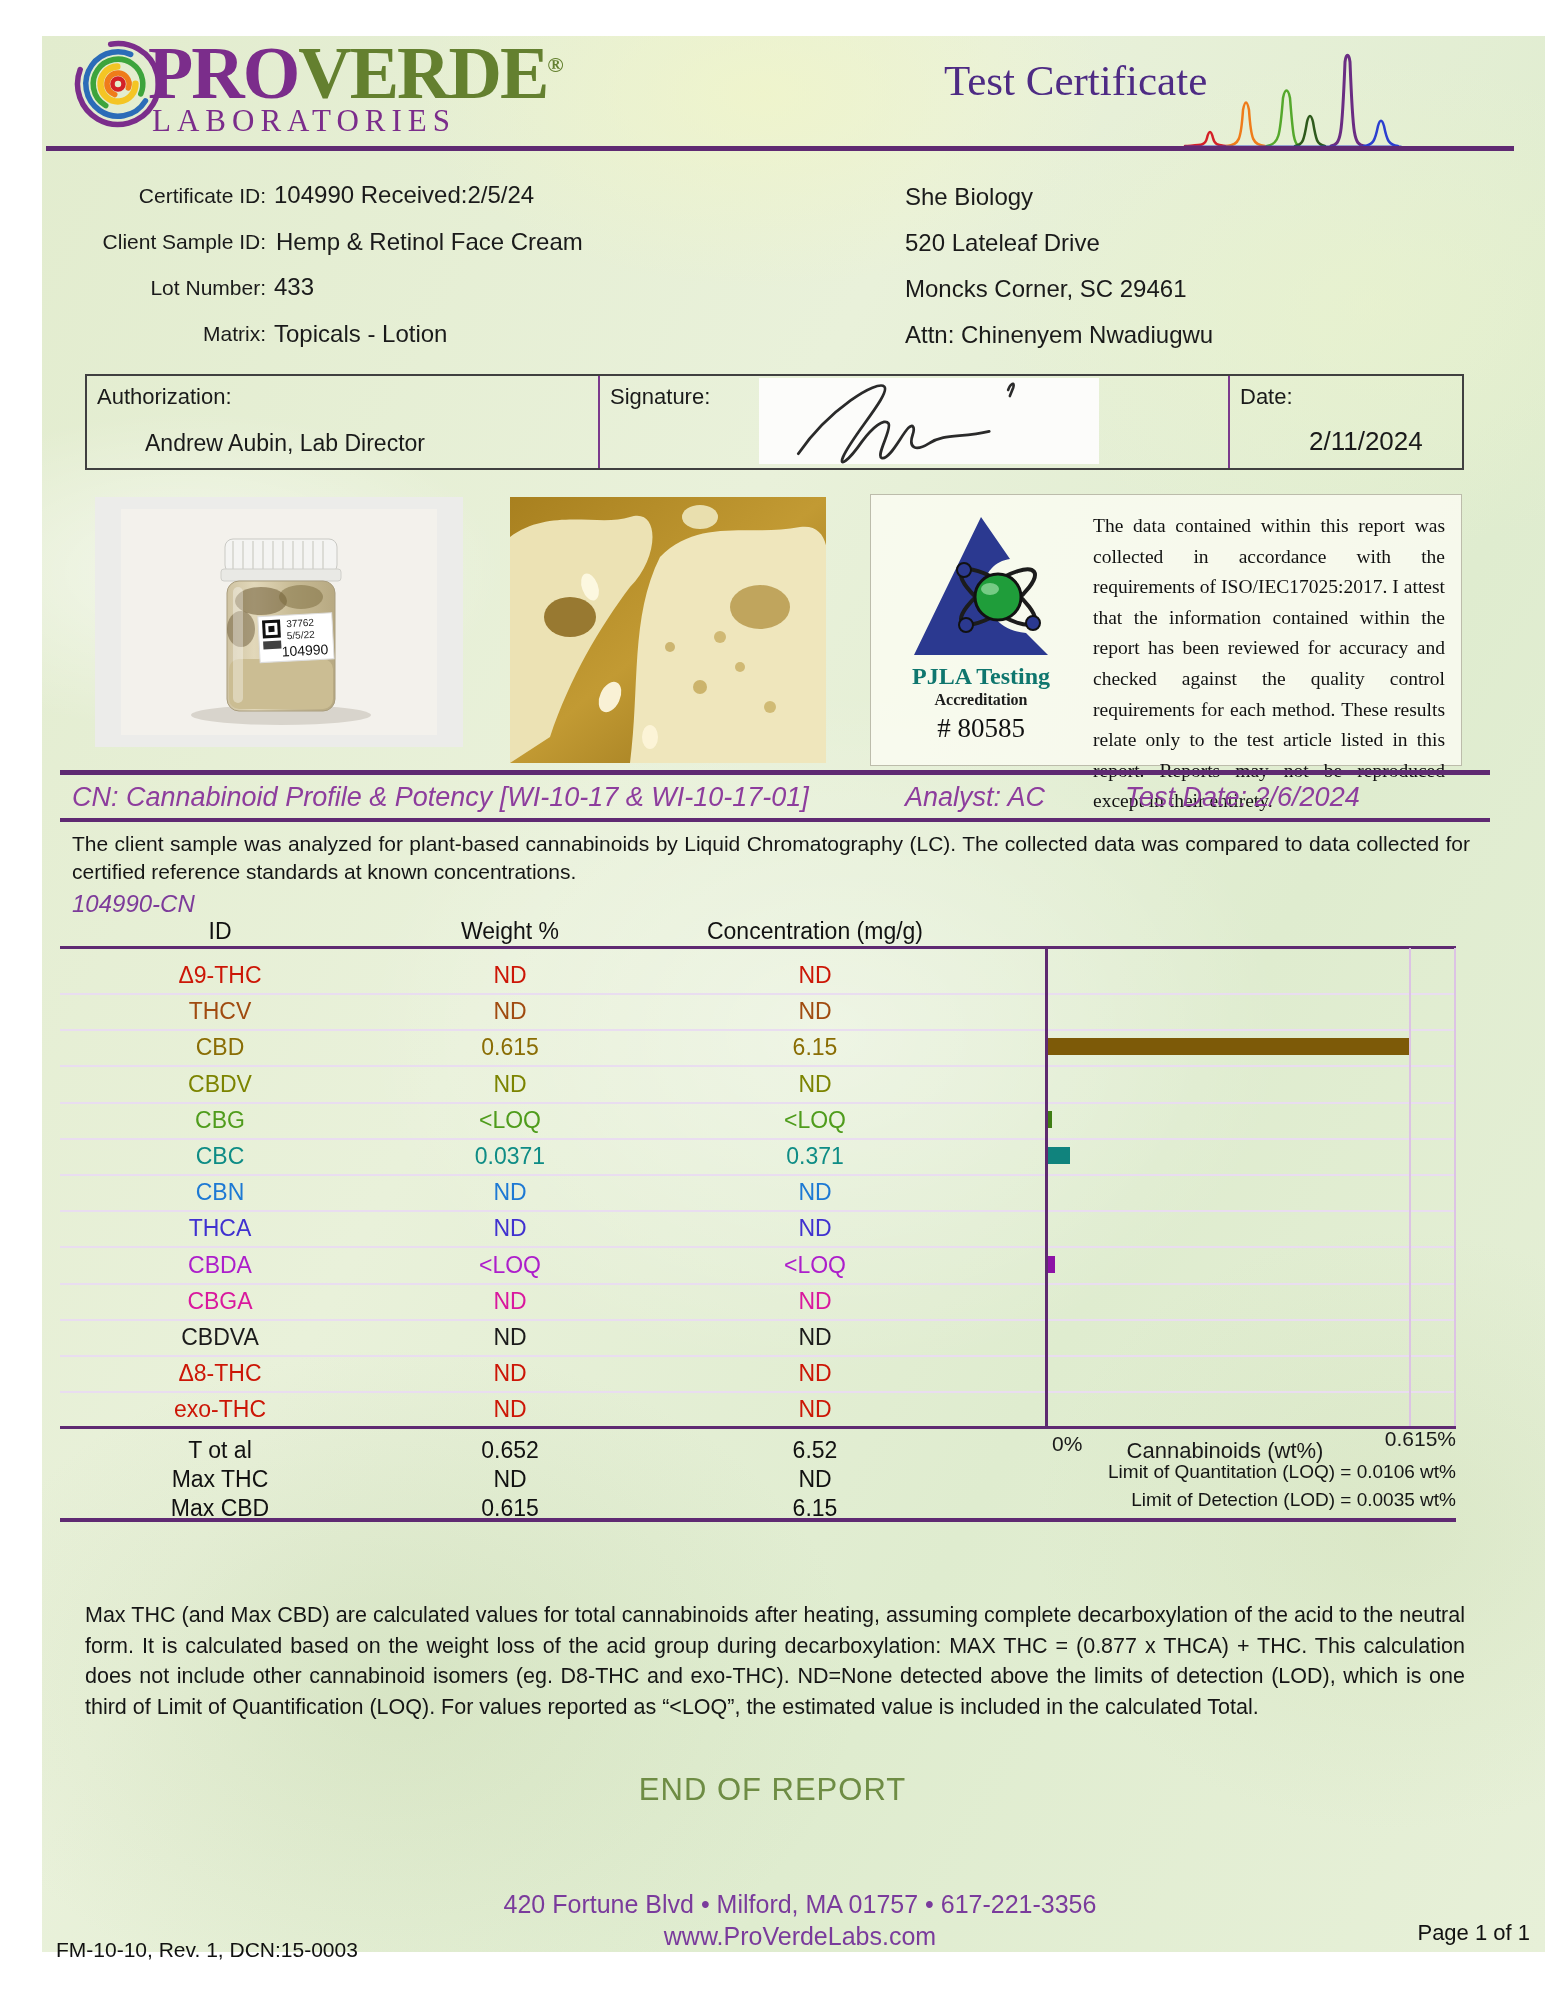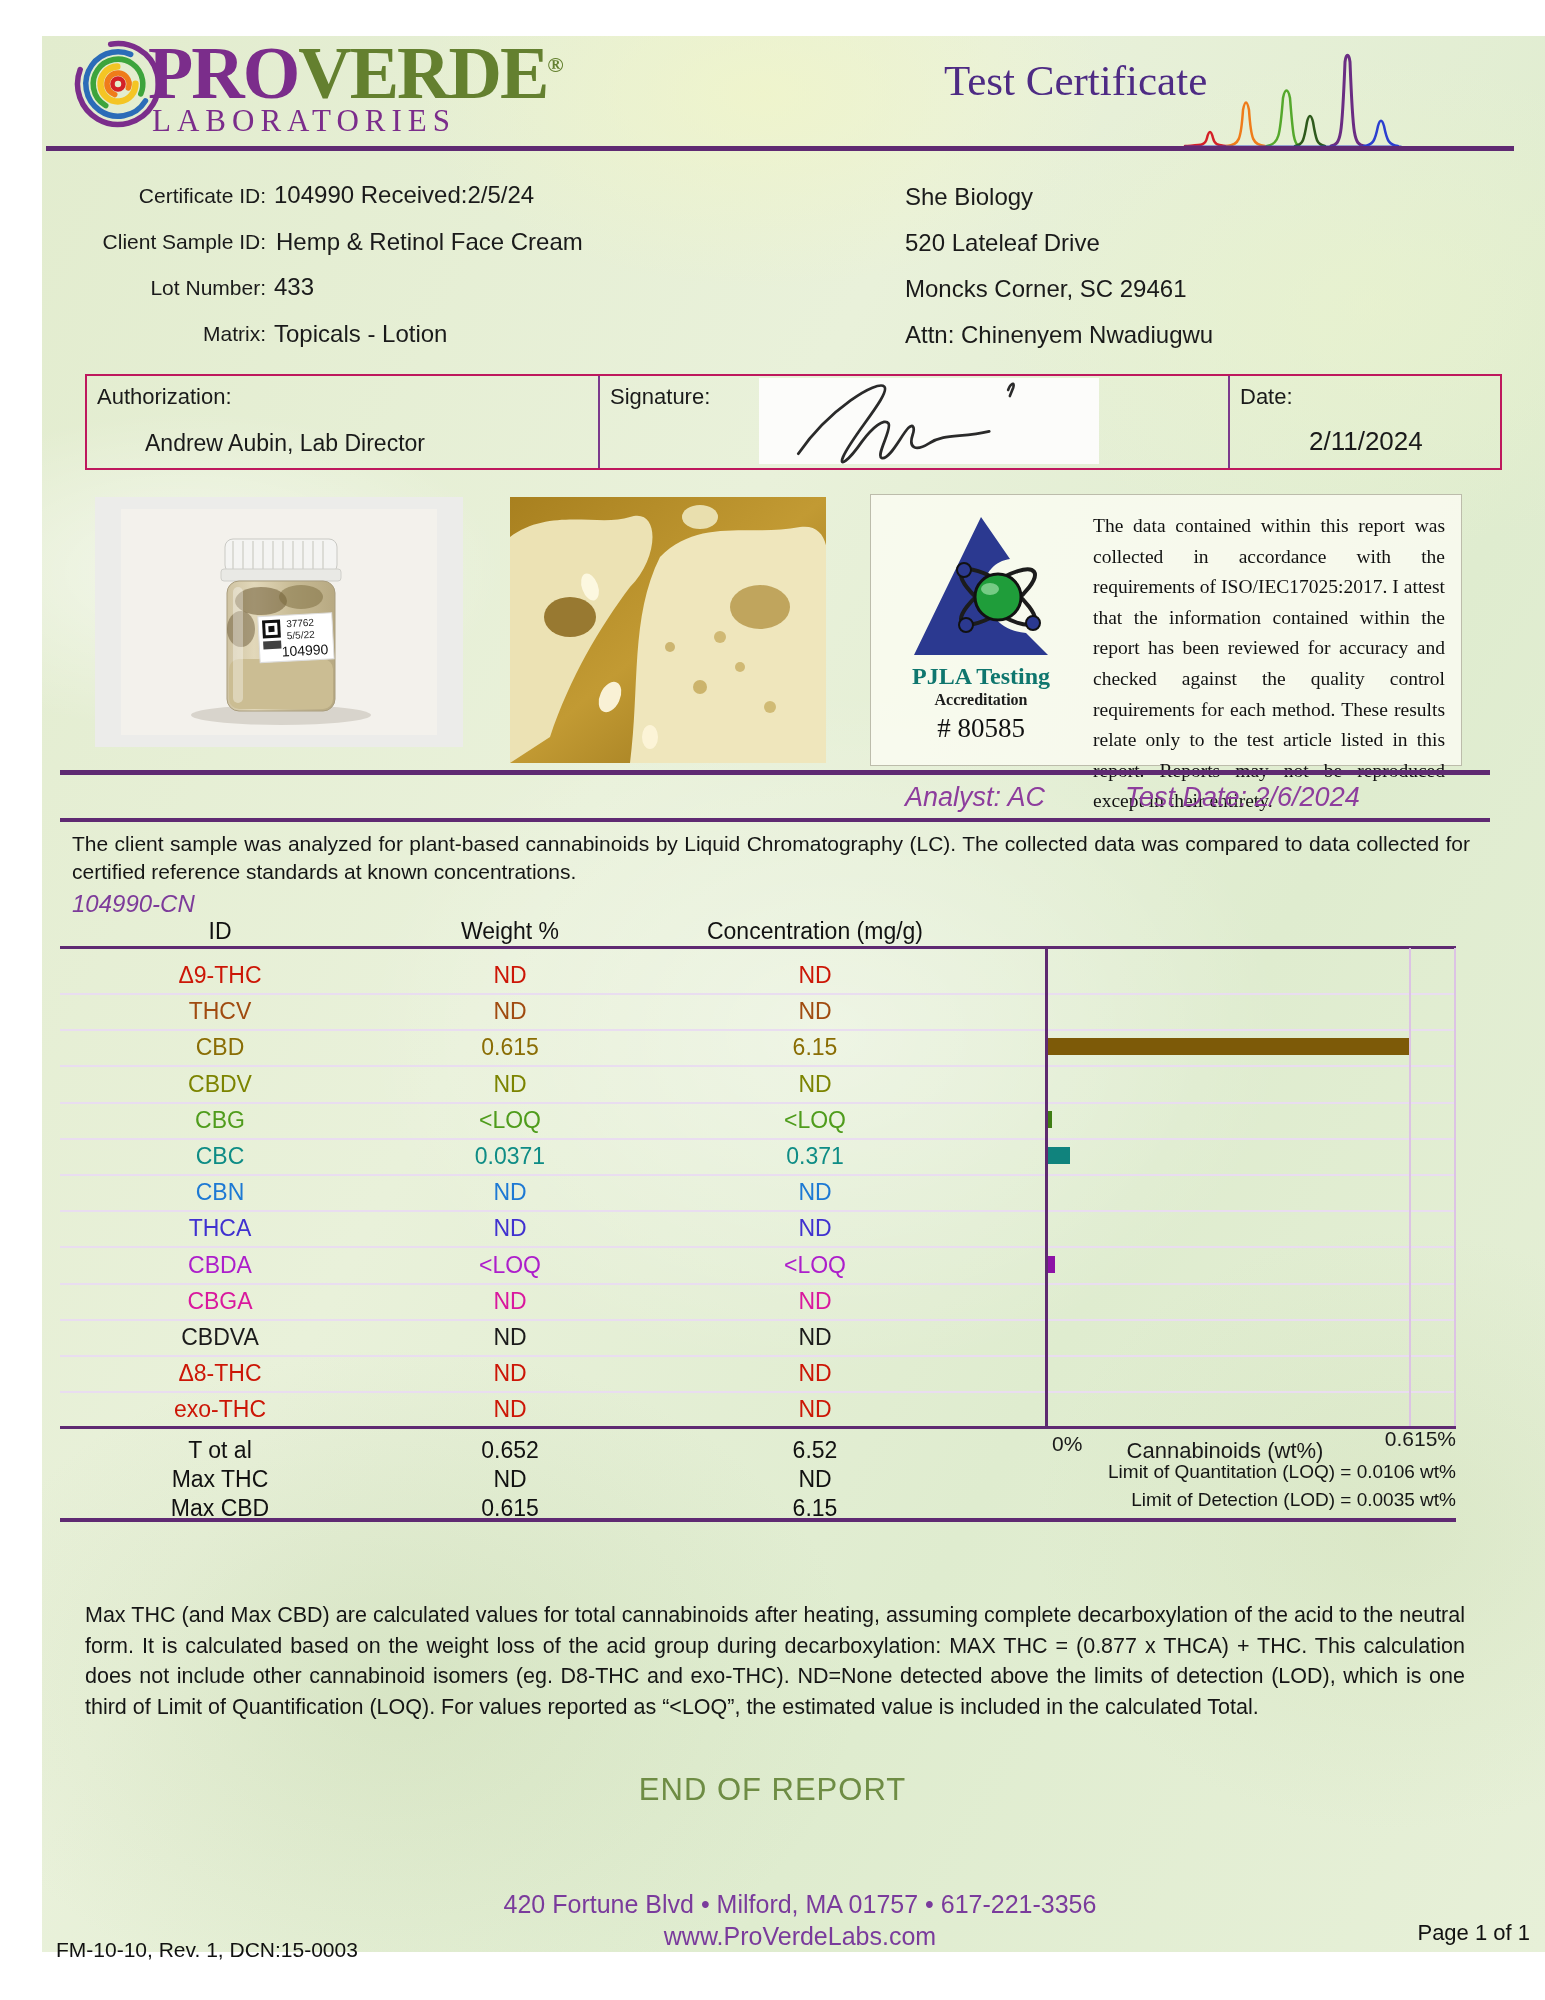--- a/index.html
+++ b/index.html
@@ -19,21 +19,21 @@
   
   .logo-pro{color:#7b2d8b;} .logo-verde{color:#64802f;}
   .logo-text{font-family:"Liberation Serif",serif;font-size:74px;font-weight:bold;letter-spacing:-2px;line-height:1;}
   .logo-sub{font-family:"Liberation Serif",serif;font-size:31px;color:#7b2d8b;letter-spacing:6px;}
   .cert-title{font-family:"Liberation Serif",serif;font-size:43px;color:#4e2b84;}
   
   .meta-label{font-size:21px;text-align:right;}
   .meta-value{font-size:24px;}
   .client-line{font-size:24px;}
   
-  .auth-box{border:2px solid #be185d;padding-left:38px;}
+  .auth-box{border:2px solid #404040;}
   .auth-div{position:absolute;top:0;bottom:0;width:2px;background:#7b3a8d;}
   .auth-label{font-size:22px;}
   
   .photo-panel{background:#ececea;}
   .iso-box{background:rgba(252,253,243,.78);border:1px solid #bcbcab;}
   .iso-text{font-family:"Liberation Serif",serif;font-size:19.5px;line-height:1.57;text-align:justify;color:#111;}
   .pjla-title{font-family:Liberation Serif, serif;font-weight:bold;font-size:24px;color:#0f766e;}
   .pjla-sub{font-family:"Liberation Serif",serif;font-weight:bold;font-size:16px;color:#1c1c1c;}
   .pjla-num{font-family:"Liberation Serif",serif;font-weight:normal;font-size:27px;color:#111;}
   
@@ -206,20 +206,21 @@
         <circle cx="60" cy="112" r="7" fill="#2b3990" stroke="#111" stroke-width="2"></circle>
       </svg>
     </div>
     <div class="abs pjla-title" style="left:8px;top:168px;width:204px;text-align:center;">PJLA Testing</div>
     <div class="abs pjla-sub" style="left:8px;top:196px;width:204px;text-align:center;">Accreditation</div>
     <div class="abs pjla-num" style="left:8px;top:218px;width:204px;text-align:center;"># 80585</div>
     <div class="abs iso-text" style="left:222px;top:16px;width:352px;">The data contained within this report was collected in accordance with the requirements of ISO/IEC17025:2017.  I attest that the information contained within the report has been reviewed for accuracy and checked against the quality control requirements for each method.  These results relate only to the test article listed in this report.  Reports may not be reproduced except in their entirety.</div>
   </div>
 
   <div class="rule" style="left:60px;top:770px;width:1430px;height:5px;"></div>
+  <div class="abs cn-text" style="left:72px;top:782px;">CN: Cannabinoid Profile &amp; Potency [WI-10-17 &amp; WI-10-17-01]</div>
   <div class="abs cn-text" style="left:905px;top:782px;">Analyst: AC</div>
   <div class="abs cn-text" style="left:1125px;top:782px;">Test Date: 2/6/2024</div>
   <div class="rule" style="left:60px;top:818px;width:1430px;height:4px;"></div>
 
   <div class="abs body-par" style="left:72px;top:830px;width:1398px;">The client sample was analyzed for plant-based cannabinoids by Liquid Chromatography (LC). The collected data was compared to data collected for certified reference standards at known concentrations.</div>
 
   <div class="abs sample-id" style="left:72px;top:890px;">104990-CN</div>
 
   <div class="th" style="left:120px;top:916px;width:200px;">ID</div>
   <div class="th" style="left:410px;top:916px;width:200px;">Weight %</div>

